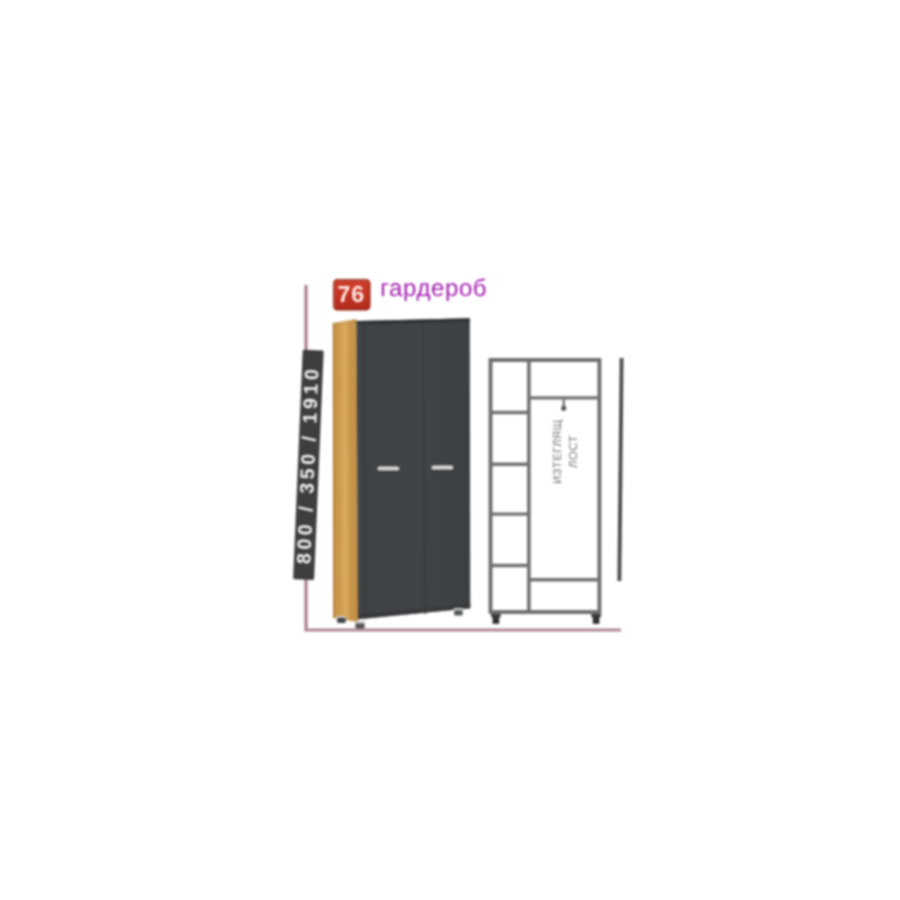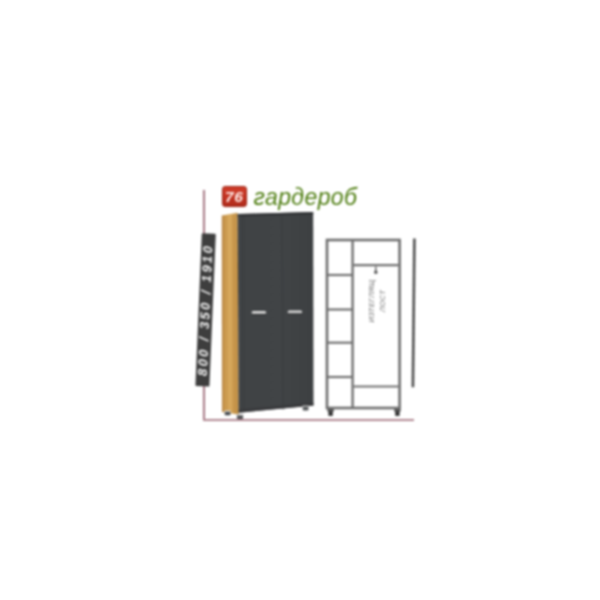--- a/index.html
+++ b/index.html
@@ -1,33 +1,33 @@
 <!DOCTYPE html>
 <html><head>
 <meta charset="utf-8">
 <style>
   html,body{margin:0;padding:0;background:#ffffff;}
   #stage{position:relative;width:600px;height:520px;background:#ffffff;overflow:hidden;
-         font-family:"Liberation Sans", sans-serif;filter:blur(0.8px);font-style:italic;}
+         font-family:"Liberation Sans", sans-serif;filter:blur(0.8px);}
   .abs{position:absolute;}
 </style>
 </head>
 <body>
 <div id="stage">
 
   <div class="abs" style="left:203.1px;top:190px;width:1.7px;height:230px;background:#a67783;"></div>
 
   <div class="abs" style="left:203.1px;top:419.2px;width:211px;height:1.7px;background:#b08791;"></div>
 
   <div class="abs" style="left:221.8px;top:185.6px;width:24.8px;height:21.6px;border-radius:3px;
        background:linear-gradient(180deg,#cf3d2a 0%,#c23322 55%,#b02c1c 100%);
        border:1px solid #9a2516;box-sizing:border-box;
        color:#ffeae6;font-size:15.5px;font-weight:bold;text-align:center;line-height:20px;letter-spacing:0.5px;">76</div>
 
-  <div class="abs" style="left:253.5px;top:183.5px;color:#4d7c0f;font-size:23px;letter-spacing:0.4px;">гардероб</div>
+  <div class="abs" style="left:253.5px;top:183.5px;color:#a21caf;font-size:16px;letter-spacing:0.4px;">гардероб</div>
 
   <div class="abs" style="left:128.8px;top:303.1px;width:153px;height:13.8px;background:#3e3e3e;
        transform:rotate(-87.6deg);border-radius:1px;
        color:#f4f4f4;font-weight:bold;font-size:13px;line-height:13.6px;text-align:center;letter-spacing:2.4px;white-space:nowrap;">800 / 350 / 1910</div>
 
   <svg class="abs" style="left:0;top:0;" width="600" height="600" viewBox="0 0 600 600">
 
     <defs>
       <linearGradient id="woodg" x1="0" y1="0" x2="1" y2="0">
         <stop offset="0" stop-color="#b28040"></stop>

